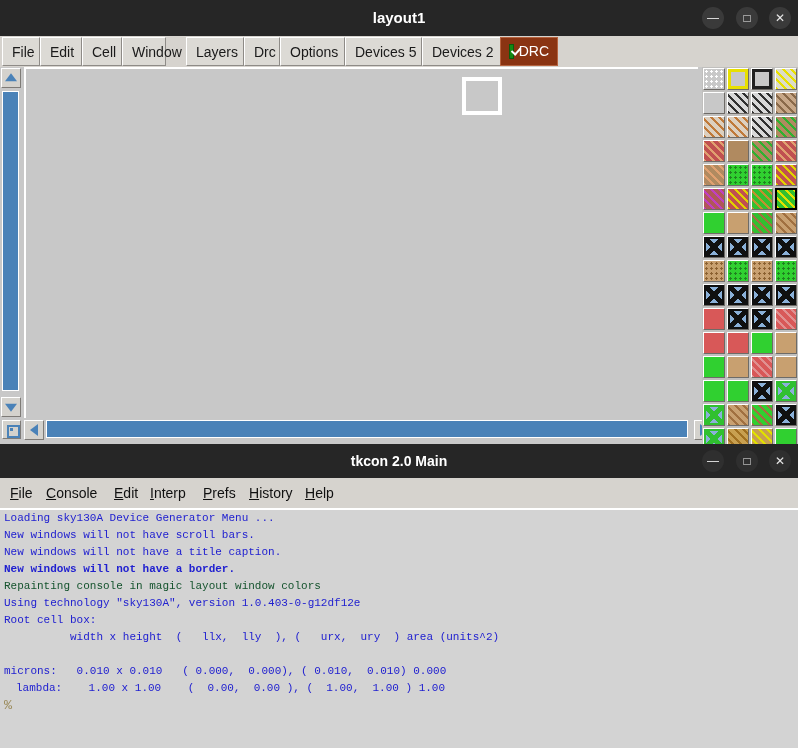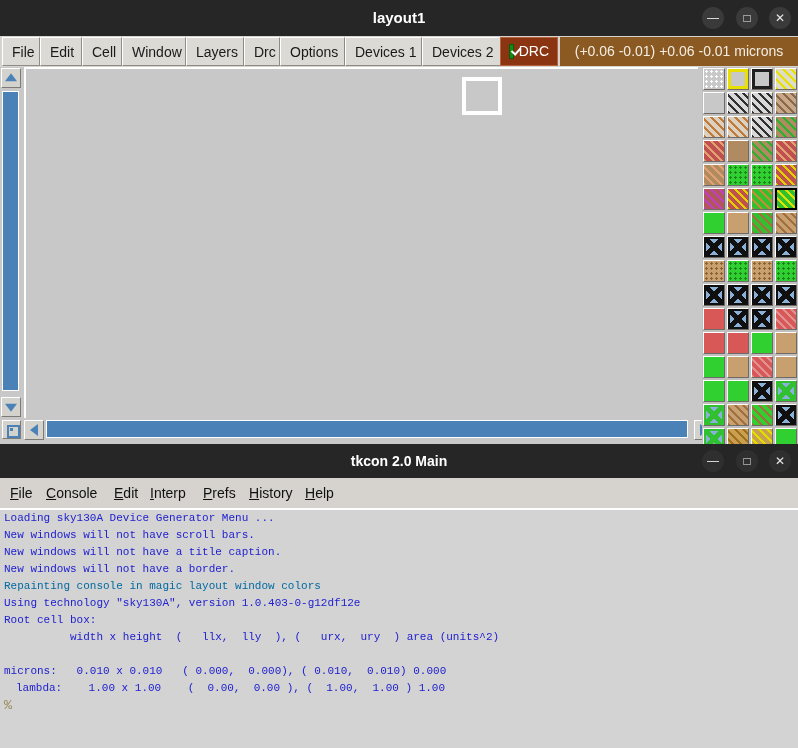--- a/index.html
+++ b/index.html
@@ -107,33 +107,32 @@
     <div id="magic-title">layout1</div>
     <div class="wbtn min">—</div>
     <div class="wbtn max">□</div>
     <div class="wbtn close">✕</div>
   </div>
 
   <div id="magic-menubar">
     <div class="mbtn" style="left: 2px; width: 38px;">File</div>
     <div class="mbtn" style="left: 40px; width: 42px;">Edit</div>
     <div class="mbtn" style="left: 82px; width: 40px;">Cell</div>
-    <div class="mbtn" style="left: 122px; width: 64px;">Window</div>
+    <div class="mbtn" style="left: 122px; width: 44px;">Window</div>
     <div class="mbtn" style="left: 186px; width: 58px;">Layers</div>
     <div class="mbtn" style="left: 244px; width: 36px;">Drc</div>
     <div class="mbtn" style="left: 280px; width: 65px;">Options</div>
-    <div class="mbtn" style="left: 345px; width: 77px;">Devices 1</div>
+    <div class="mbtn" style="left: 345px; width: 77px;">Devices 5</div>
     <div class="mbtn" style="left: 422px; width: 87px;">Devices 2</div>
 
     <div id="drc-btn" style="left: 500px; width: 58px; background: rgb(138, 52, 18);">
       <span class="chk"></span>
       <span>DRC</span>
     </div>
 
-    <div id="coord-box" style="left: 560px; width: 238px; background: rgb(138, 90, 34); color: rgb(244, 237, 226);">(+0.06 -0.01) +0.06 -0.01 microns</div>
   </div>
 
   <div id="magic-body">
 
     <div id="vscroll">
       <div class="sb-arrow" style="left:1px;top:1px;">
         <span class="tri up"></span>
       </div>
       <div id="vthumb"></div>
       <div class="sb-arrow" style="left:1px;top:330px;">
@@ -245,22 +244,22 @@
       <div class="tmenu" style="left: 150px;"><u>I</u>nterp</div>
       <div class="tmenu" style="left: 203px;"><u>P</u>refs</div>
       <div class="tmenu" style="left: 249px;"><u>H</u>istory</div>
       <div class="tmenu" style="left: 305px;"><u>H</u>elp</div>
     </div>
 
   <div id="console" style="background: rgb(211, 211, 211);">
       <div class="cline" style="color: rgb(32, 32, 208);">Loading sky130A Device Generator Menu ...</div>
       <div class="cline" style="color: rgb(32, 32, 208);">New windows will not have scroll bars.</div>
       <div class="cline" style="color: rgb(32, 32, 208);">New windows will not have a title caption.</div>
-      <div class="cline" style="color: rgb(32, 32, 208);">New windows will not have a border.</div>
-      <div class="cline" style="color: #0369a1;">Repainting console in magic layout window colors</div>
+      <div class="cline" style="color: rgb(32, 32, 208); font-weight: bold;">New windows will not have a border.</div>
+      <div class="cline" style="color: #14532d;">Repainting console in magic layout window colors</div>
       <div class="cline" style="color: rgb(32, 32, 208);">Using technology "sky130A", version 1.0.403-0-g12df12e</div>
       <div class="cline" style="color: rgb(32, 32, 208);">Root cell box:</div>
       <div class="cline" style="color: rgb(32, 32, 208);">          width x height  (   llx,  lly  ), (   urx,  ury  ) area (units^2)</div>
       <div class="cline blank" style="color: rgb(32, 32, 208);"> </div>
       <div class="cline" style="color: rgb(32, 32, 208);">microns:   0.010 x 0.010   ( 0.000,  0.000), ( 0.010,  0.010) 0.000</div>
       <div class="cline" style="color: rgb(32, 32, 208); margin-left: 12px;">lambda:    1.00 x 1.00    (  0.00,  0.00 ), (  1.00,  1.00 ) 1.00</div>
       <div class="prompt" style="color: rgb(154, 138, 90);">%</div>
     </div>
 </div>
 

